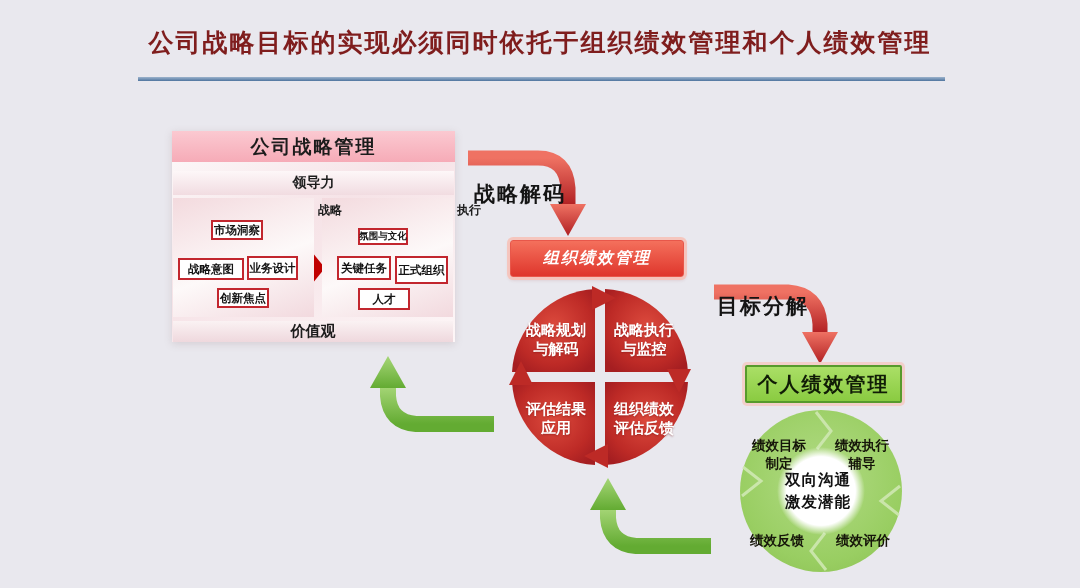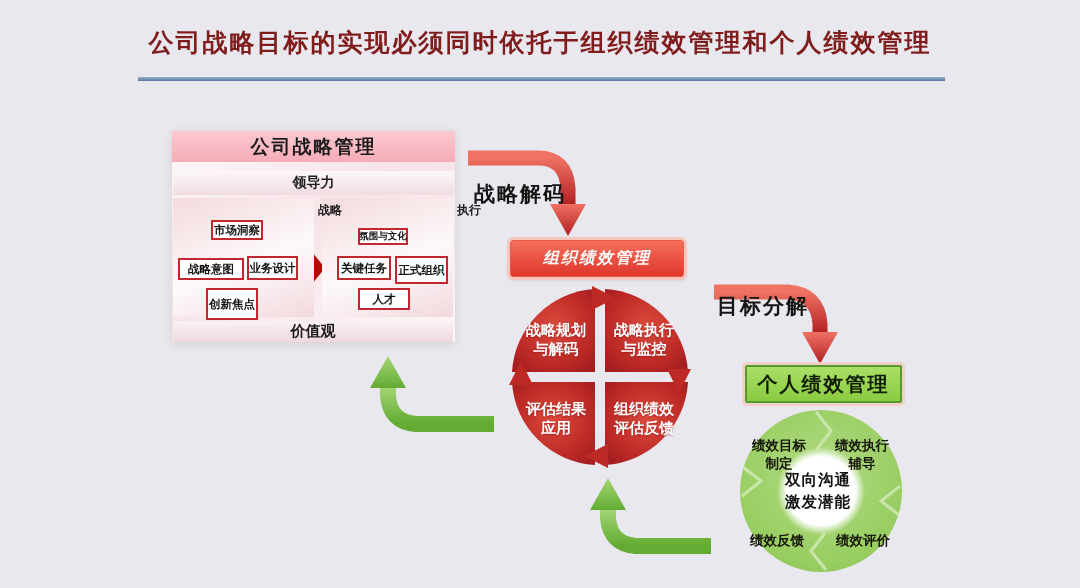--- a/index.html
+++ b/index.html
@@ -135,21 +135,21 @@
     <div class="blm-band band-leadership">领导力</div>
 
     <div class="blm-panel panel-strategy"></div>
     <div class="blm-panel panel-execution"></div>
     <div class="panel-label abs" style="left:1px;top:71px;width:141px;">战略</div>
     <div class="panel-label abs" style="left:150px;top:71px;width:131px;">执行</div>
 
     <div class="node" style="left:39px;top:89px;width:52px;height:20px;">市场洞察</div>
     <div class="node" style="left:6px;top:127px;width:66px;height:22px;">战略意图</div>
     <div class="node" style="left:75px;top:125px;width:51px;height:24px;">业务设计</div>
-    <div class="node" style="left:34px;top:157px;width:52px;height:32px;">创新焦点</div>
+    <div class="node" style="left:45px;top:157px;width:52px;height:20px;">创新焦点</div>
 
     <div class="node node-small" style="left:186px;top:97px;width:50px;height:17px;">氛围与文化</div>
     <div class="node" style="left:165px;top:125px;width:54px;height:24px;">关键任务</div>
     <div class="node" style="left:223px;top:125px;width:53px;height:28px;">正式组织</div>
     <div class="node" style="left:186px;top:157px;width:52px;height:22px;">人才</div>
 
     <div class="blm-band band-values">价值观</div>
   </div>
 
   <svg class="abs" style="left:462px;top:142px;" width="140" height="105" viewBox="0 0 140 105">

